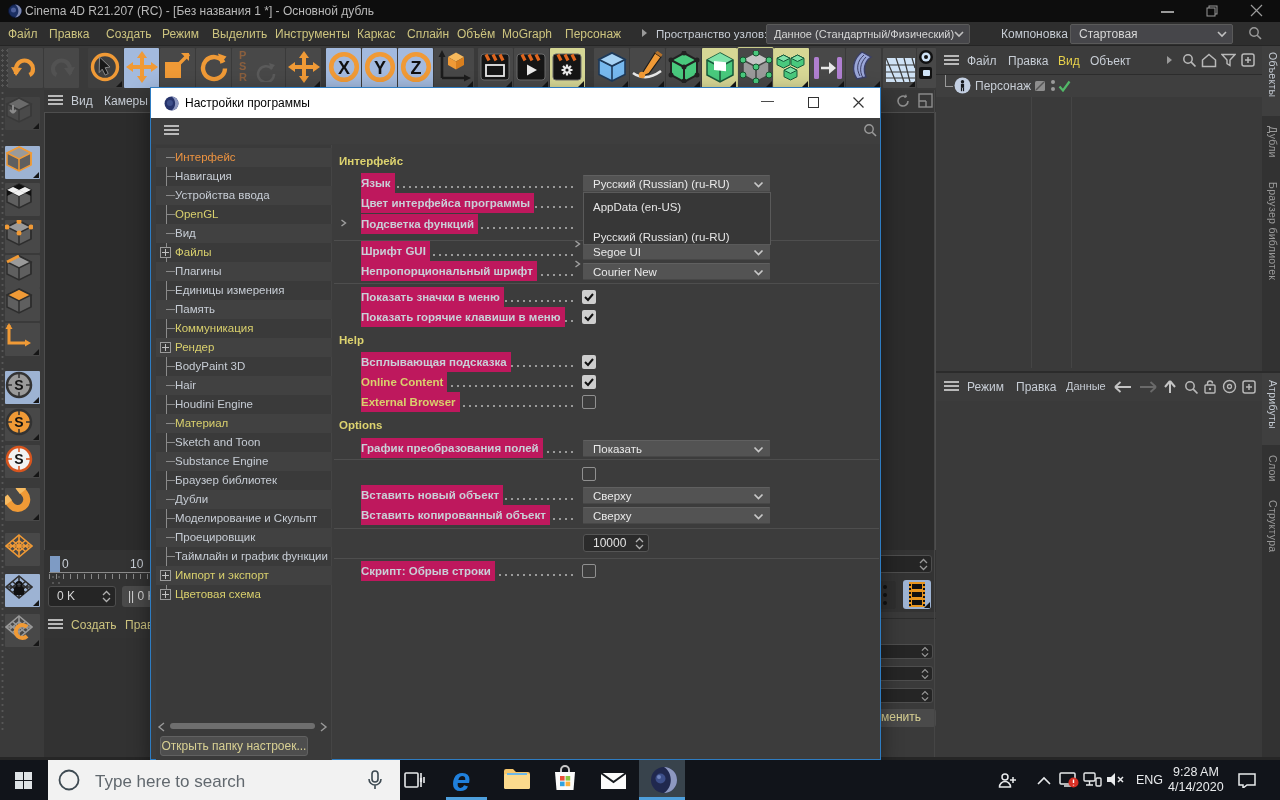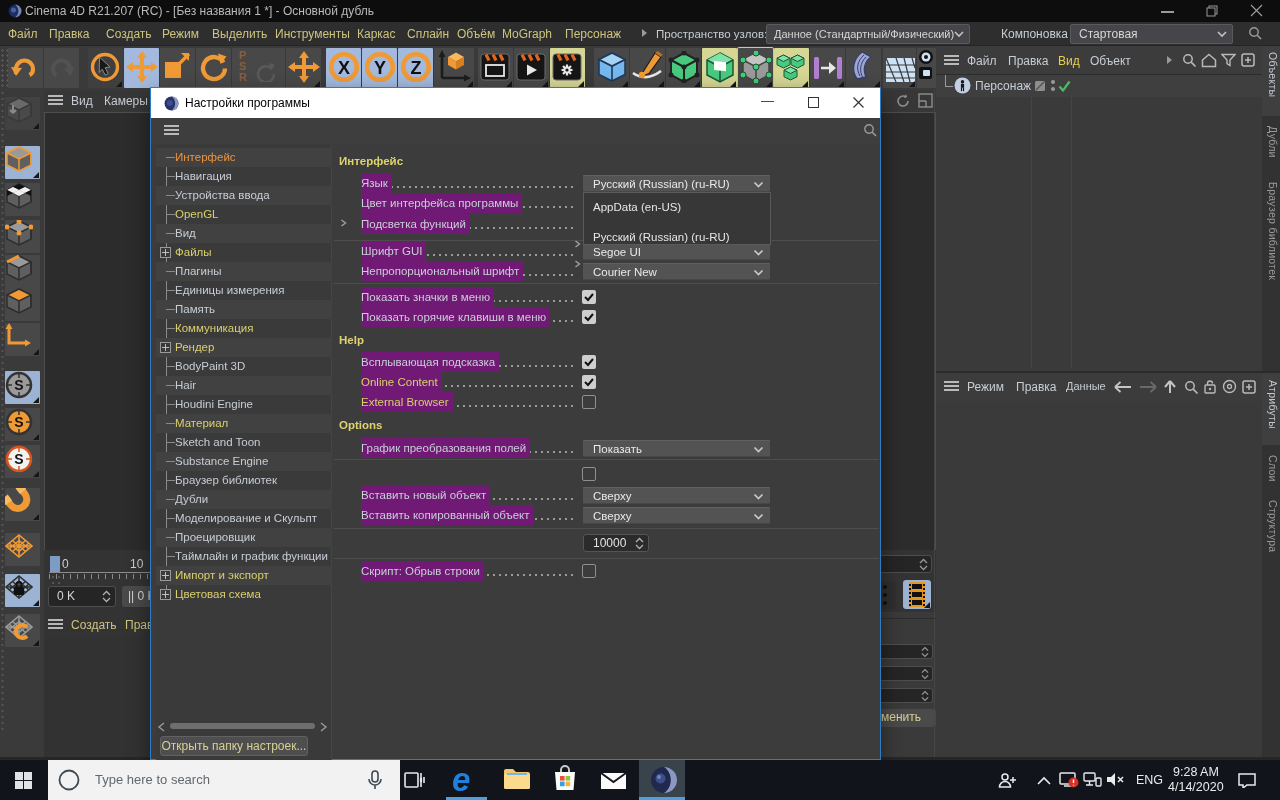--- a/index.html
+++ b/index.html
@@ -34,21 +34,21 @@
 #dlgtree{left:5px;top:57px;width:176px;height:615px;background:#3a3a3a;border-right:1px solid #454545;}
 .trow{position:absolute;left:0;width:176px;height:19px;line-height:19px;font-size:11.5px;color:#c7cdd5;}
 .trow.lt{background:#414141;}
 .trow .lbl{position:absolute;left:19px;top:0;white-space:nowrap;}
 .tbranch{position:absolute;left:10px;top:9px;width:9px;height:1px;background:#8a8a8a;}
 .pbox{position:absolute;left:4px;top:4px;width:11px;height:11px;border:1px solid #9a9a9a;background:#3a3a3a;}
 .pbox:before{content:"";position:absolute;left:1px;top:4px;width:7px;height:1px;background:#c0c0c0;}
 .pbox:after{content:"";position:absolute;left:4px;top:1px;width:1px;height:7px;background:#c0c0c0;}
 #dlgcontent{left:181px;top:57px;width:549px;height:615px;font-size:11.5px;}
 .crow{position:absolute;left:0;width:549px;height:20px;line-height:20px;}
-.crow .lab{position:absolute;left:30px;top:0;color:#c9cfd7;white-space:nowrap;background:#701a75;padding-right:4px;z-index:2;}
+.crow .lab{position:absolute;left:30px;top:0;color:#c9cfd7;white-space:nowrap;background:#be185d;padding-right:4px;z-index:2;font-weight:bold;}
 .dots{position:absolute;left:30px;top:13px;width:395px;height:2px;background:repeating-linear-gradient(90deg,#9a9a9a 0 1.6px,transparent 1.6px 6px);z-index:1;}
 .dd{position:absolute;left:251px;width:187px;height:17px;background:#535353;border-top:1px solid #606060;border-bottom:1px solid #474747;border-radius:1px;color:#e9e9e9;line-height:16px;padding-left:10px;font-size:11.5px;}
 .dd svg{position:absolute;right:6px;top:4px;}
 .chk{position:absolute;left:250px;width:14px;height:14px;border-radius:2px;z-index:3;}
 .chk.on{background:#cecece;}
 .chk.off{border:1.5px solid #909090;background:#3c3c3c;}
 .sep{position:absolute;left:2px;width:545px;height:1px;background:#4e4e4e;}
 .hdg{position:absolute;left:7px;color:#ddd36f;font-weight:bold;}
 </style></head>
 <body>
@@ -915,21 +915,21 @@
     <svg style="position:absolute;left:15px;top:12px" width="17" height="17" viewBox="0 0 17 17">
       <rect x="0" y="0" width="8" height="8" fill="#dfe3e6"></rect>
       <rect x="9" y="0" width="8" height="8" fill="#dfe3e6"></rect>
       <rect x="0" y="9" width="8" height="8" fill="#dfe3e6"></rect>
       <rect x="9" y="9" width="8" height="8" fill="#dfe3e6"></rect>
     </svg>
 <div class="abs" style="left:48px;top:0;width:352px;height:40px;background:#f2f2f2"></div>
 <svg style="position:absolute;left:58px;top:9px" width="22" height="22" viewBox="0 0 22 22">
       <circle cx="11" cy="11" r="9.5" fill="none" stroke="#3e4a52" stroke-width="1.8"></circle>
     </svg>
-<span class="abs" style="left:95px;top:12px;font-size:13px;color:#61686e">Type here to search</span>
+<span class="abs" style="left:95px;top:12px;font-size:17px;color:#61686e">Type here to search</span>
 <svg style="position:absolute;left:368px;top:10px" width="14" height="20" viewBox="0 0 14 20">
       <rect x="4" y="1" width="6" height="11" rx="3" fill="none" stroke="#3e4a52" stroke-width="1.6"></rect>
       <path d="M1 9a6 6 0 0 0 12 0M7 15v4" fill="none" stroke="#3e4a52" stroke-width="1.6"></path>
     </svg>
 <svg style="position:absolute;left:404px;top:9px" width="22" height="22" viewBox="0 0 22 22">
       <rect x="1" y="4" width="13" height="14" rx="1" fill="none" stroke="#e8eaec" stroke-width="1.6"></rect>
       <path d="M17 4v14M20 8v6" stroke="#e8eaec" stroke-width="1.6"></path>
       <rect x="15.9" y="9" width="2.2" height="4" fill="#e8eaec"></rect>
     </svg>
 <span class="abs" style="left:452px;top:1px;font-family:'Liberation Sans';font-weight:bold;font-style:italic;font-size:33px;color:#2080dc">e</span>

